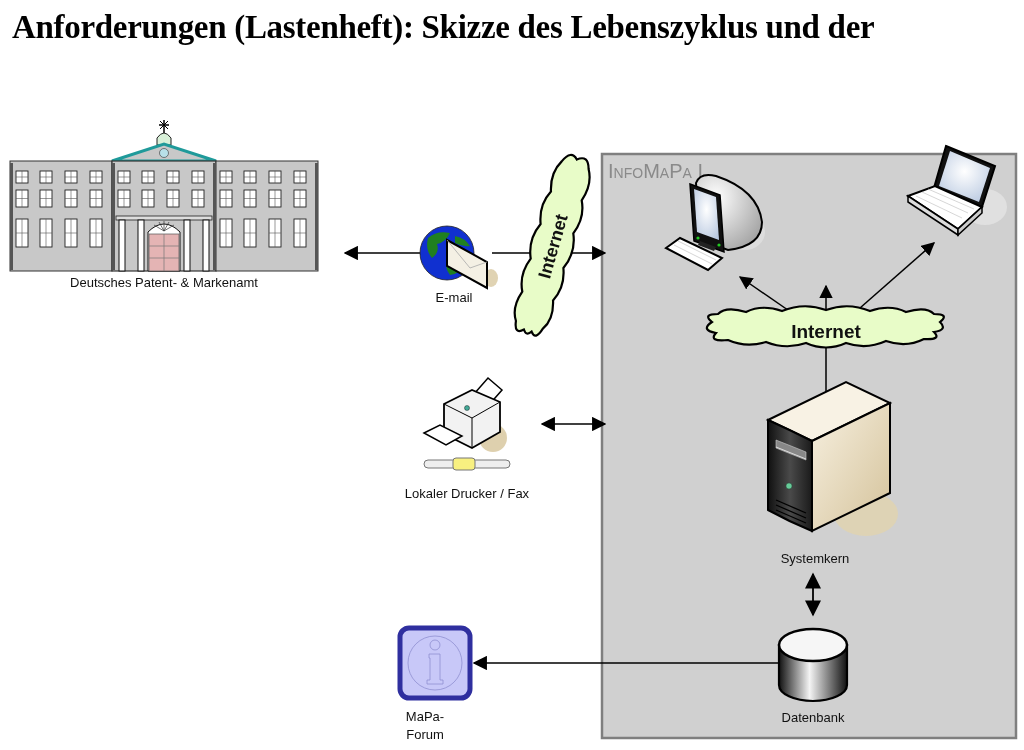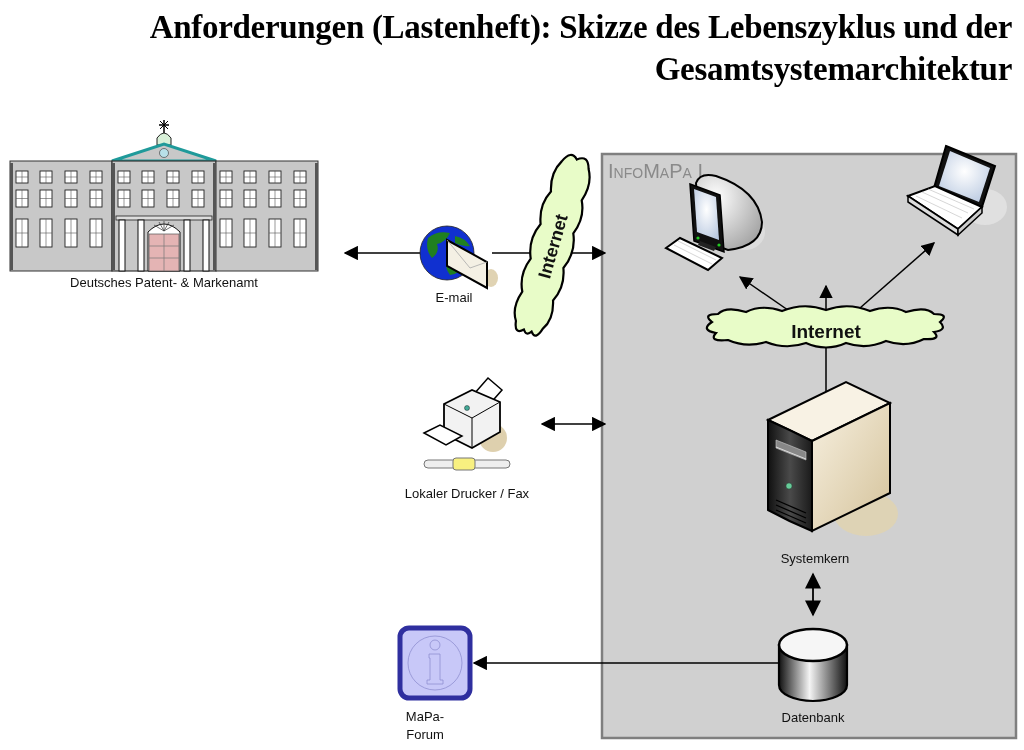--- a/index.html
+++ b/index.html
@@ -1,33 +1,32 @@
 <!DOCTYPE html>
 <html><head>
 <meta charset="utf-8">
 <style>
   html, body { margin: 0; padding: 0; background: #ffffff; }
   body { width: 1024px; height: 750px; position: relative; overflow: hidden; font-family: "Liberation Sans", sans-serif; }
   .title {
     position: absolute; left: 12px; top: 6px; width: 1000px;
     font-family: "Liberation Serif", serif; font-weight: bold;
-    font-size: 33px; line-height: 42px; color: #000; letter-spacing: -0.3px; text-align: right;
+    font-size: 33px; line-height: 42px; color: #000; letter-spacing: -0.3px;
   }
   svg.diagram { position: absolute; left: 0; top: 0; }
   .lbl { font-family: "Liberation Sans", sans-serif; font-size: 13px; fill: #111; }
   .cloudtxt { font-family: "Liberation Sans", sans-serif; font-weight: bold; font-size: 19px; fill: #111; }
   .boxtitle { font-family: "Liberation Sans", sans-serif; font-size: 20px; fill: #8a8a8a; }
   .boxtitle-sm { font-size: 14px; }
 </style>
 </head>
 <body>
 
 <div class="title">
   <div>Anforderungen (Lastenheft): Skizze des Lebenszyklus und der</div>
-  <div>Gesamtsystemarchitektur</div>
 </div>
 
 <svg class="diagram" width="1024" height="750" viewBox="0 0 1024 750">
   <defs>
     <marker id="ah" viewBox="0 0 10 10" refX="9" refY="5" markerWidth="9" markerHeight="9" orient="auto-start-reverse">
       <path d="M0,0 L10,5 L0,10 z" fill="#000"></path>
     </marker>
     <linearGradient id="cylG" x1="0" x2="1" y1="0" y2="0">
       <stop offset="0" stop-color="#111"></stop>
       <stop offset="0.45" stop-color="#f4f4f4"></stop>

